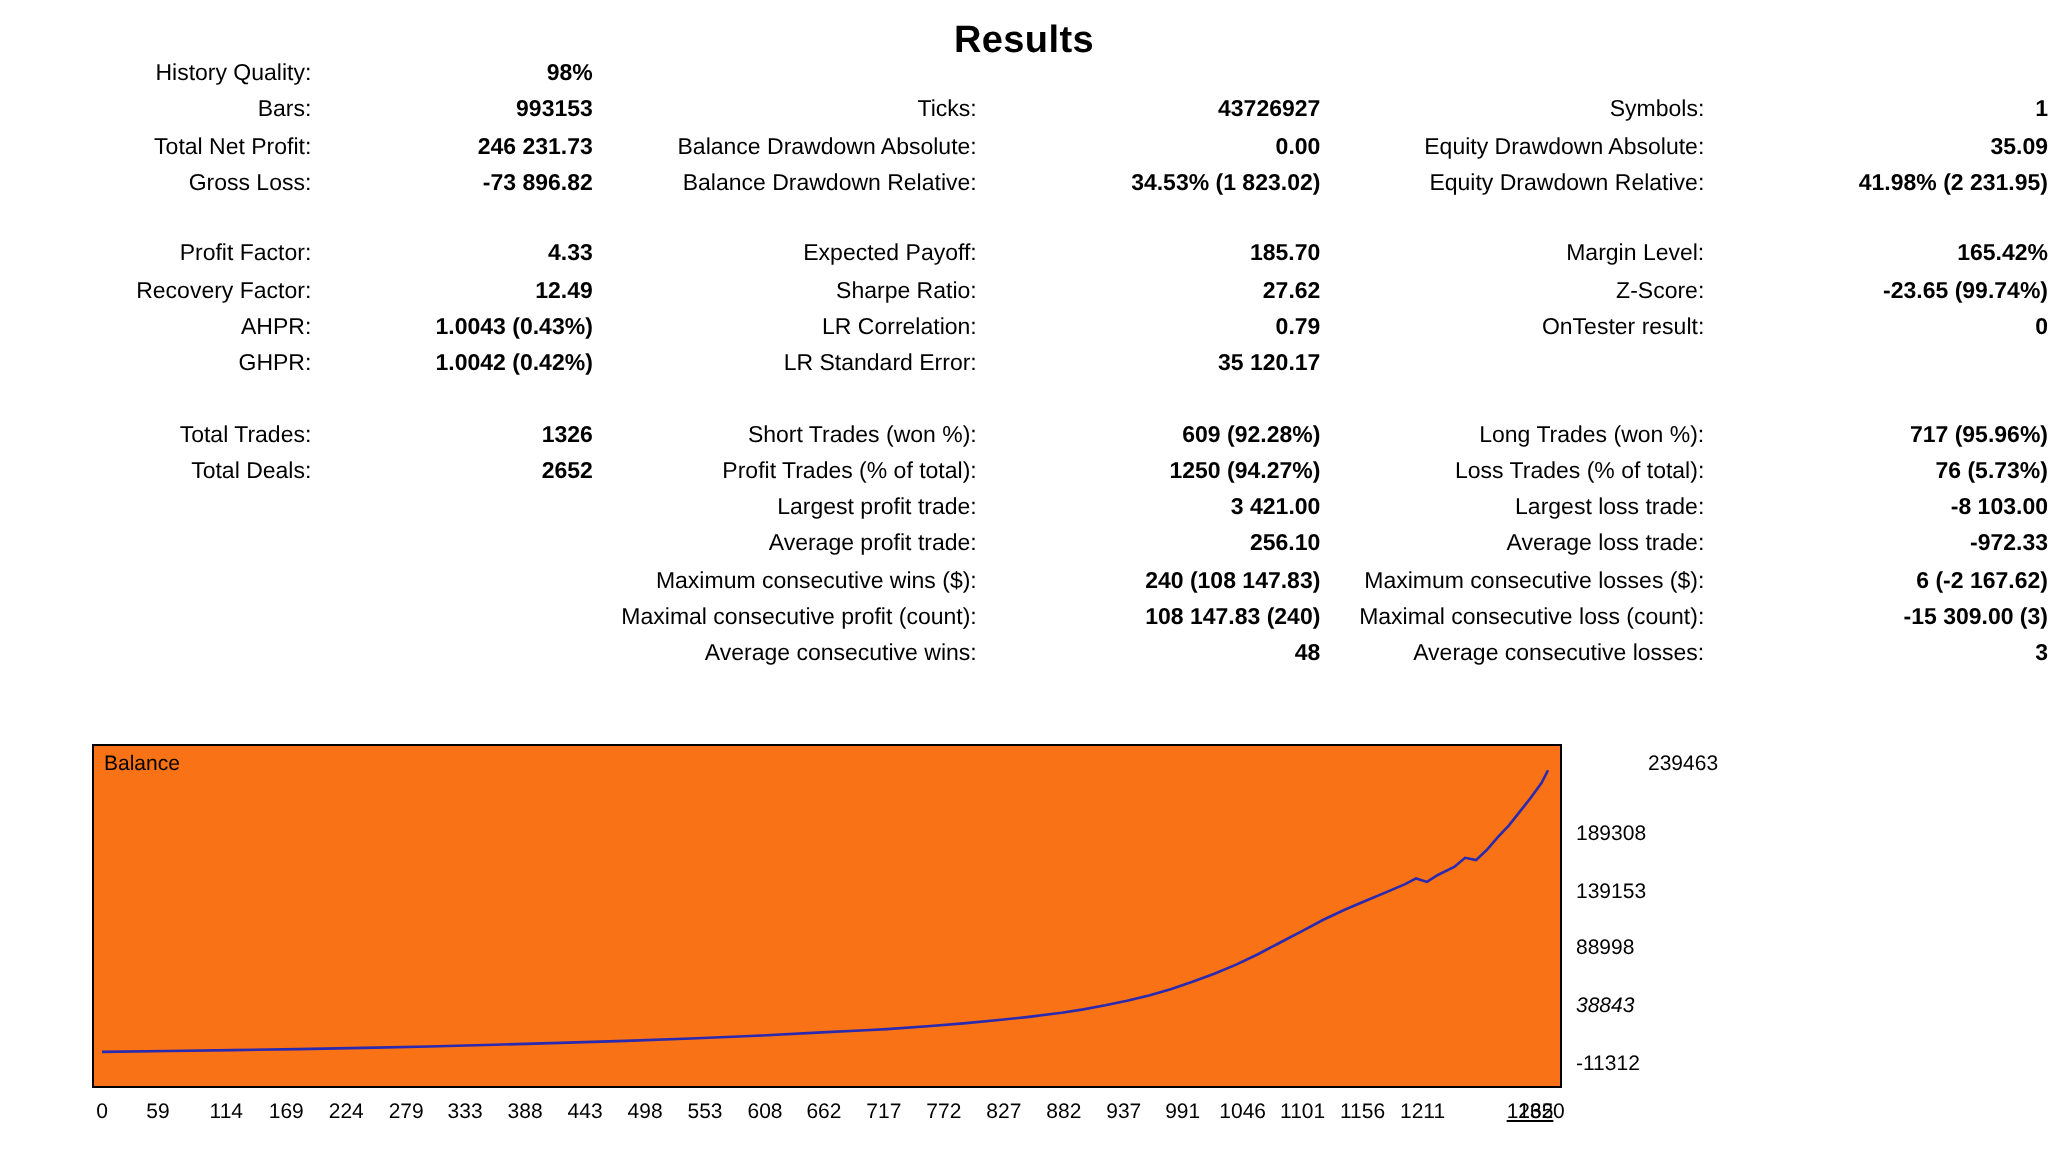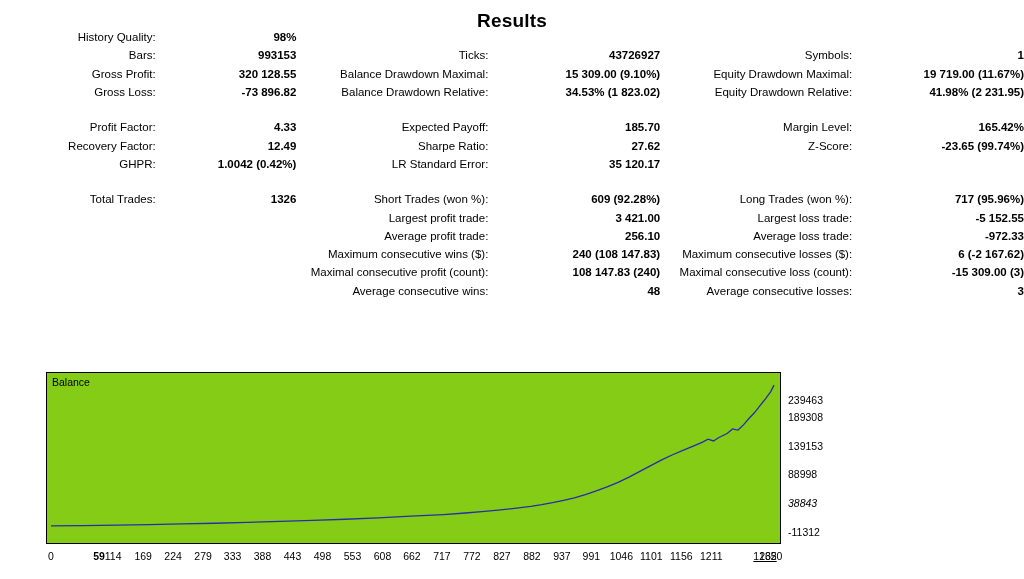--- a/index.html
+++ b/index.html
@@ -66,21 +66,21 @@
     height: 172px;
   }
   .chart-box {
     position: absolute;
     left: 0;
     top: 0;
     width: 735px;
     height: 172px;
     border: 1px solid #000000;
     box-sizing: border-box;
-    background: #84cc16;
+    background: #f97316;
     overflow: hidden;
   }
   .chart-legend {
     position: absolute;
     left: 5px;
     top: 3px;
     font-size: 10.5px;
     color: #000;
   }
   .chart-svg {
@@ -135,26 +135,26 @@
         </tr>
         <tr>
           <td class="lbl c1-lbl">Bars:</td>
           <td class="val c1-val">993153</td>
           <td class="lbl c2-lbl">Ticks:</td>
           <td class="val c2-val">43726927</td>
           <td class="lbl c3-lbl">Symbols:</td>
           <td class="val c3-val">1</td>
         </tr>
         <tr>
-          <td class="lbl c1-lbl">Gross Profit:</td>
-          <td class="val c1-val">320 128.55</td>
-          <td class="lbl c2-lbl">Balance Drawdown Maximal:</td>
-          <td class="val c2-val">15 309.00 (9.10%)</td>
-          <td class="lbl c3-lbl">Equity Drawdown Maximal:</td>
-          <td class="val c3-val">19 719.00 (11.67%)</td>
+          <td class="lbl c1-lbl">Total Net Profit:</td>
+          <td class="val c1-val">246 231.73</td>
+          <td class="lbl c2-lbl">Balance Drawdown Absolute:</td>
+          <td class="val c2-val">0.00</td>
+          <td class="lbl c3-lbl">Equity Drawdown Absolute:</td>
+          <td class="val c3-val">35.09</td>
         </tr>
         <tr>
           <td class="lbl c1-lbl">Gross Loss:</td>
           <td class="val c1-val">-73 896.82</td>
           <td class="lbl c2-lbl">Balance Drawdown Relative:</td>
           <td class="val c2-val">34.53% (1 823.02)</td>
           <td class="lbl c3-lbl">Equity Drawdown Relative:</td>
           <td class="val c3-val">41.98% (2 231.95)</td>
         </tr>
         <tr class="spacer">
@@ -170,45 +170,61 @@
         </tr>
         <tr>
           <td class="lbl c1-lbl">Recovery Factor:</td>
           <td class="val c1-val">12.49</td>
           <td class="lbl c2-lbl">Sharpe Ratio:</td>
           <td class="val c2-val">27.62</td>
           <td class="lbl c3-lbl">Z-Score:</td>
           <td class="val c3-val">-23.65 (99.74%)</td>
         </tr>
         <tr>
+          <td class="lbl c1-lbl">AHPR:</td>
+          <td class="val c1-val">1.0043 (0.43%)</td>
+          <td class="lbl c2-lbl">LR Correlation:</td>
+          <td class="val c2-val">0.79</td>
+          <td class="lbl c3-lbl">OnTester result:</td>
+          <td class="val c3-val">0</td>
+        </tr>
+        <tr>
           <td class="lbl c1-lbl">GHPR:</td>
           <td class="val c1-val">1.0042 (0.42%)</td>
           <td class="lbl c2-lbl">LR Standard Error:</td>
           <td class="val c2-val">35 120.17</td>
           <td class="lbl c3-lbl"></td>
           <td class="val c3-val"></td>
         </tr>
         <tr class="spacer">
           <td colspan="6"></td>
         </tr>
         <tr>
           <td class="lbl c1-lbl">Total Trades:</td>
           <td class="val c1-val">1326</td>
           <td class="lbl c2-lbl">Short Trades (won %):</td>
           <td class="val c2-val">609 (92.28%)</td>
           <td class="lbl c3-lbl">Long Trades (won %):</td>
           <td class="val c3-val">717 (95.96%)</td>
         </tr>
         <tr>
+          <td class="lbl c1-lbl">Total Deals:</td>
+          <td class="val c1-val">2652</td>
+          <td class="lbl c2-lbl">Profit Trades (% of total):</td>
+          <td class="val c2-val">1250 (94.27%)</td>
+          <td class="lbl c3-lbl">Loss Trades (% of total):</td>
+          <td class="val c3-val">76 (5.73%)</td>
+        </tr>
+        <tr>
           <td class="lbl c1-lbl"></td>
           <td class="val c1-val"></td>
           <td class="lbl c2-lbl">Largest profit trade:</td>
           <td class="val c2-val">3 421.00</td>
           <td class="lbl c3-lbl">Largest loss trade:</td>
-          <td class="val c3-val">-5 152.55</td>
+          <td class="val c3-val">-8 103.00</td>
         </tr>
         <tr>
           <td class="lbl c1-lbl"></td>
           <td class="val c1-val"></td>
           <td class="lbl c2-lbl">Average profit trade:</td>
           <td class="val c2-val">256.10</td>
           <td class="lbl c3-lbl">Average loss trade:</td>
           <td class="val c3-val">-972.33</td>
         </tr>
         <tr>
@@ -240,32 +256,32 @@
 </div>
 
 <div class="chart-wrap">
   <div class="chart-box">
     <div class="chart-legend">Balance</div>
     <svg class="chart-svg" id="chart-svg" width="733" height="170" viewBox="0 0 733 170">
         <path d="M4.00 152.93 L36.71 152.53 L69.43 152.07 L102.14 151.55 L134.86 150.92 L167.57 150.23 L200.29 149.37 L233.00 148.45 L265.72 147.42 L298.43 146.27 L331.15 144.89 L363.86 143.17 L385.67 142.13 L396.58 141.56 L418.39 140.01 L434.75 138.69 L451.10 137.14 L467.46 135.42 L483.82 133.41 L494.72 131.68 L505.63 129.67 L516.53 127.38 L527.44 124.79 L538.34 121.64 L549.25 117.90 L560.15 113.88 L571.06 109.29 L581.96 104.12 L592.87 98.38 L603.77 92.64 L614.68 86.89 L625.58 81.73 L636.49 77.13 L647.39 72.54 L655.57 69.09 L661.02 66.22 L666.48 67.95 L671.93 64.50 L680.11 60.48 L685.56 55.89 L691.01 57.04 L696.47 51.87 L701.92 45.55 L707.37 39.81 L712.82 32.92 L718.28 26.03 L723.73 18.56 L727.00 12.11" fill="none" stroke="#2a2ab0" stroke-width="1.3"></path>
       </svg>
   </div>
   <div class="y-axis" id="y-axis">
-      <div style="top: 22px;">239463</div>
+      <div style="top: 4px; margin-left: 36px;">239463</div>
       <div style="top: 38.8px;">189308</div>
       <div style="top: 67.6px;">139153</div>
       <div style="top: 96.4px;">88998</div>
       <div style="top: 125.2px; font-style: italic;">38843</div>
       <div style="top: 154px; text-align: center;">-11312</div>
     </div>
 </div>
 
 <div class="x-axis" id="x-axis">
     <span style="left: 5px;">0</span>
-    <span style="left: 53px; font-weight: bold;">59</span>
+    <span style="left: 33px;">59</span>
     <span style="left: 67.1584px;">114</span>
     <span style="left: 97.1471px;">169</span>
     <span style="left: 127.136px;">224</span>
     <span style="left: 157.124px;">279</span>
     <span style="left: 186.568px;">333</span>
     <span style="left: 216.557px;">388</span>
     <span style="left: 246.545px;">443</span>
     <span style="left: 276.534px;">498</span>
     <span style="left: 306.523px;">553</span>
     <span style="left: 336.511px;">608</span>

